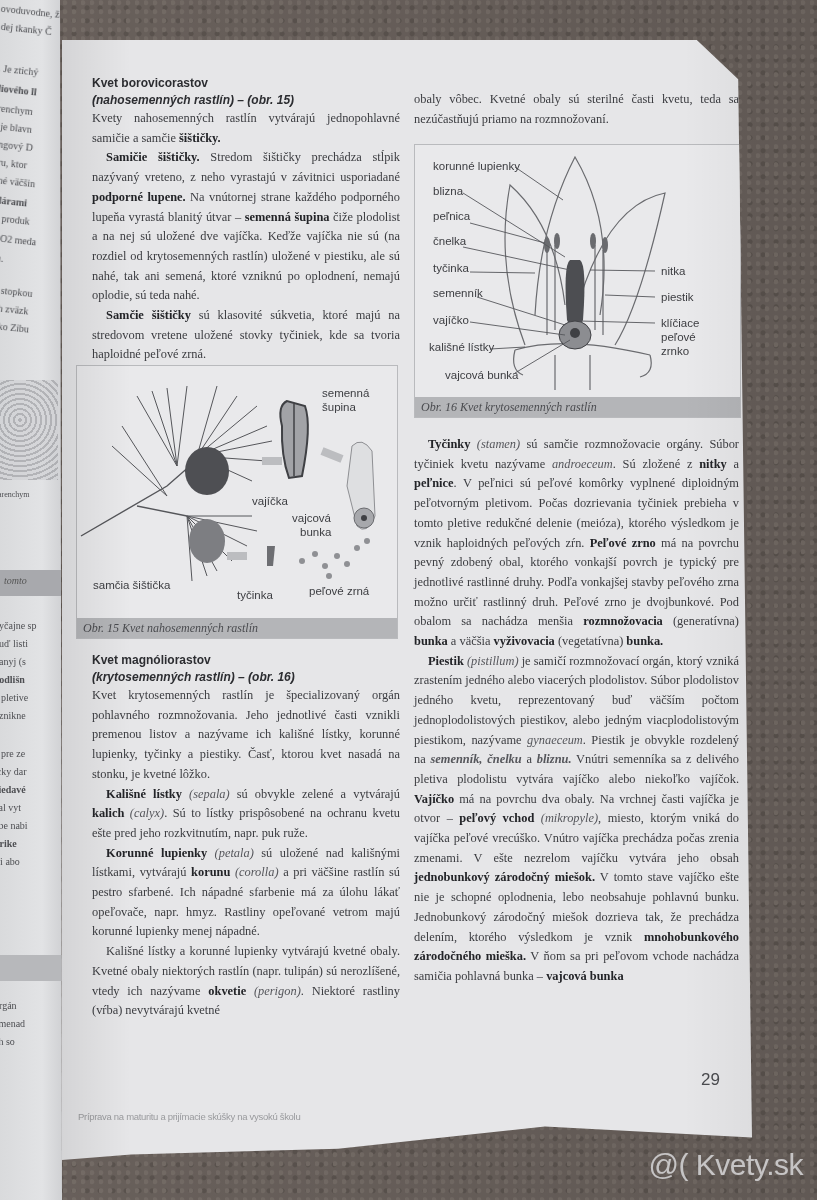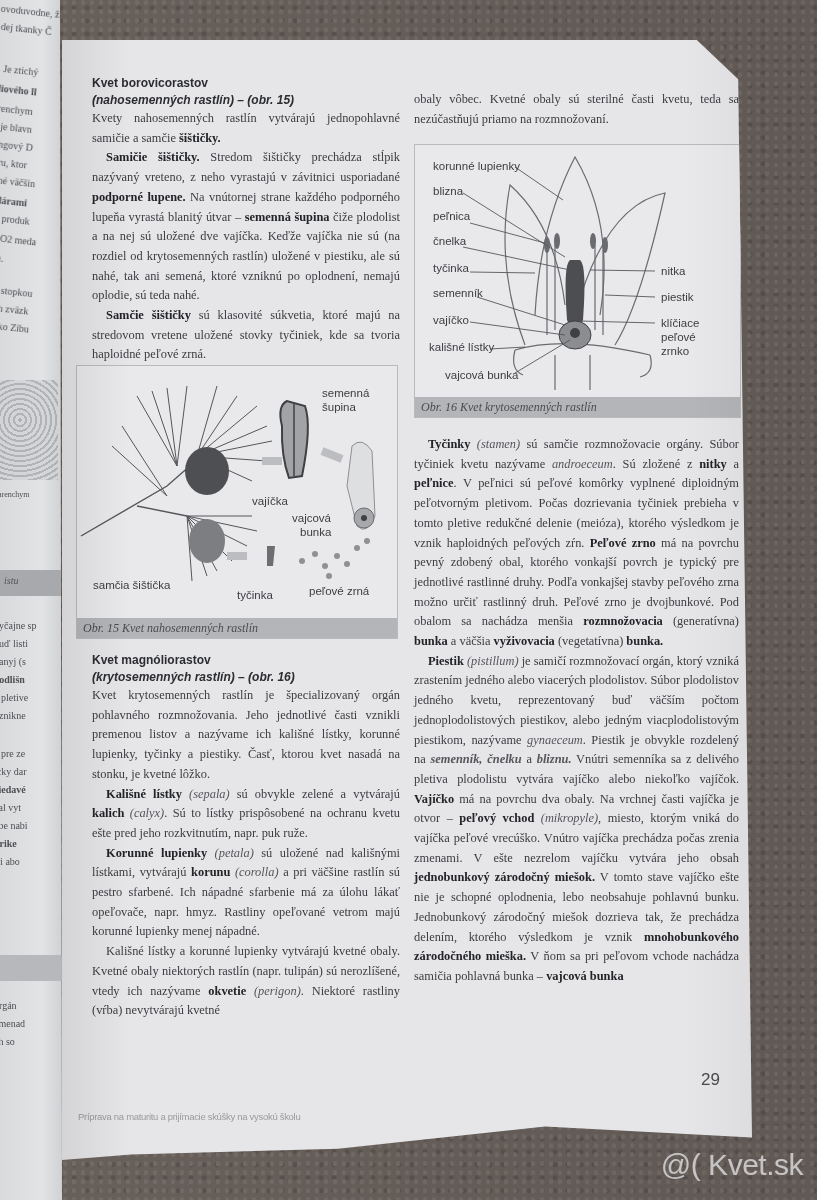--- a/index.html
+++ b/index.html
@@ -59,21 +59,21 @@
   <div class="ltxt" style="top:174px">ené väčšin</div>
   <div class="ltxt" style="top:194px;font-weight:bold">ulárami</div>
   <div class="ltxt" style="top:212px">+ produk</div>
   <div class="ltxt" style="top:232px">CO2 meda</div>
   <div class="ltxt" style="top:252px">m.</div>
   <div class="ltxt" style="top:284px">u stopkou</div>
   <div class="ltxt" style="top:302px">ch zväzk</div>
   <div class="ltxt" style="top:320px">ako Zibu</div>
   <div style="position:absolute;left:0;top:380px;width:58px;height:100px;background:repeating-radial-gradient(circle at 20px 40px,#9fa0a4 0 2px,#d0d1d4 2px 5px);opacity:.7"></div>
   <div class="ltxt" style="top:490px;font-size:8px;transform:none">parenchym</div>
-  <div class="lband" style="top:570px"><span style="font-size:10px;font-style:italic;color:#555;padding-left:4px">istu</span></div>
+  <div class="lband" style="top:570px"><span style="font-size:10px;font-style:italic;color:#555;padding-left:4px">tomto</span></div>
   <div class="ltxt" style="top:620px;transform:none">vyčajne sp</div>
   <div class="ltxt" style="top:638px;transform:none">buď listi</div>
   <div class="ltxt" style="top:656px;transform:none">nanyj (s</div>
   <div class="ltxt" style="top:674px;transform:none;font-weight:bold">i odlišn</div>
   <div class="ltxt" style="top:692px;transform:none">é pletive</div>
   <div class="ltxt" style="top:710px;transform:none">vznikne</div>
   <div class="ltxt" style="top:748px;transform:none">é pre ze</div>
   <div class="ltxt" style="top:766px;transform:none">icky dar</div>
   <div class="ltxt" style="top:784px;transform:none;font-weight:bold">riedavé</div>
   <div class="ltxt" style="top:802px;transform:none">zal vyt</div>
@@ -224,13 +224,13 @@
 
   <div class="col col2" style="top:395px">
     <p class="ind"><b>Tyčinky</b><i> (stamen)</i><span> sú samčie rozmnožovacie orgány. Súbor tyčiniek kvetu nazývame </span><i>androeceum</i><span>. Sú zložené z </span><b>nitky</b><span> a </span><b>peľnice</b><span>. V peľnici sú peľové komôrky vyplnené diploidným peľotvorným pletivom. Počas dozrievania tyčiniek prebieha v tomto pletive redukčné delenie (meióza), ktorého výsledkom je vznik haploidných peľových zŕn. </span><b>Peľové zrno</b><span> má na povrchu pevný zdobený obal, ktorého vonkajší povrch je typický pre jednotlivé rastlinné druhy. Podľa vonkajšej stavby peľového zrna možno určiť rastlinný druh. Peľové zrno je dvojbunkové. Pod obalom sa nachádza menšia </span><b>rozmnožovacia</b><span> (generatívna) </span><b>bunka</b><span> a väčšia </span><b>vyživovacia</b><span> (vegetatívna) </span><b>bunka.</b></p>
     <p class="ind"><b>Piestik</b><i> (pistillum)</i><span> je samičí rozmnožovací orgán, ktorý vzniká zrastením jedného alebo viacerých plodolistov. Súbor plodolistov jedného kvetu, reprezentovaný buď väčším počtom jednoplodolistových piestikov, alebo jedným viacplodolistovým piestikom, nazývame </span><i>gynaeceum</i><span>. Piestik je obvykle rozdelený na </span><b><i>semenník, čnelku</i></b><span> a </span><b><i>bliznu.</i></b><span> Vnútri semenníka sa z delivého pletiva plodolistu vytvára vajíčko alebo niekoľko vajíčok. </span><b>Vajíčko</b><span> má na povrchu dva obaly. Na vrchnej časti vajíčka je otvor – </span><b>peľový vchod</b><i> (mikropyle)</i><span>, miesto, ktorým vniká do vajíčka peľové vrecúško. Vnútro vajíčka prechádza počas zrenia zmenami. V ešte nezrelom vajíčku vytvára jeho obsah </span><b>jednobunkový zárodočný miešok.</b><span> V tomto stave vajíčko ešte nie je schopné oplodnenia, lebo neobsahuje pohlavnú bunku. Jednobunkový zárodočný miešok dozrieva tak, že prechádza delením, ktorého výsledkom je vznik </span><b>mnohobunkového zárodočného mieška.</b><span> V ňom sa pri peľovom vchode nachádza samičia pohlavná bunka – </span><b>vajcová bunka</b></p>
   </div>
 
   <div class="pagenum">29</div>
   <div class="footer">Príprava na maturitu a prijímacie skúšky na vysokú školu</div>
 </div>
 
-<div class="watermark">@( Kvet.sk</div>
+<div class="watermark">@( Kvety.sk</div>
 
 </body></html>

